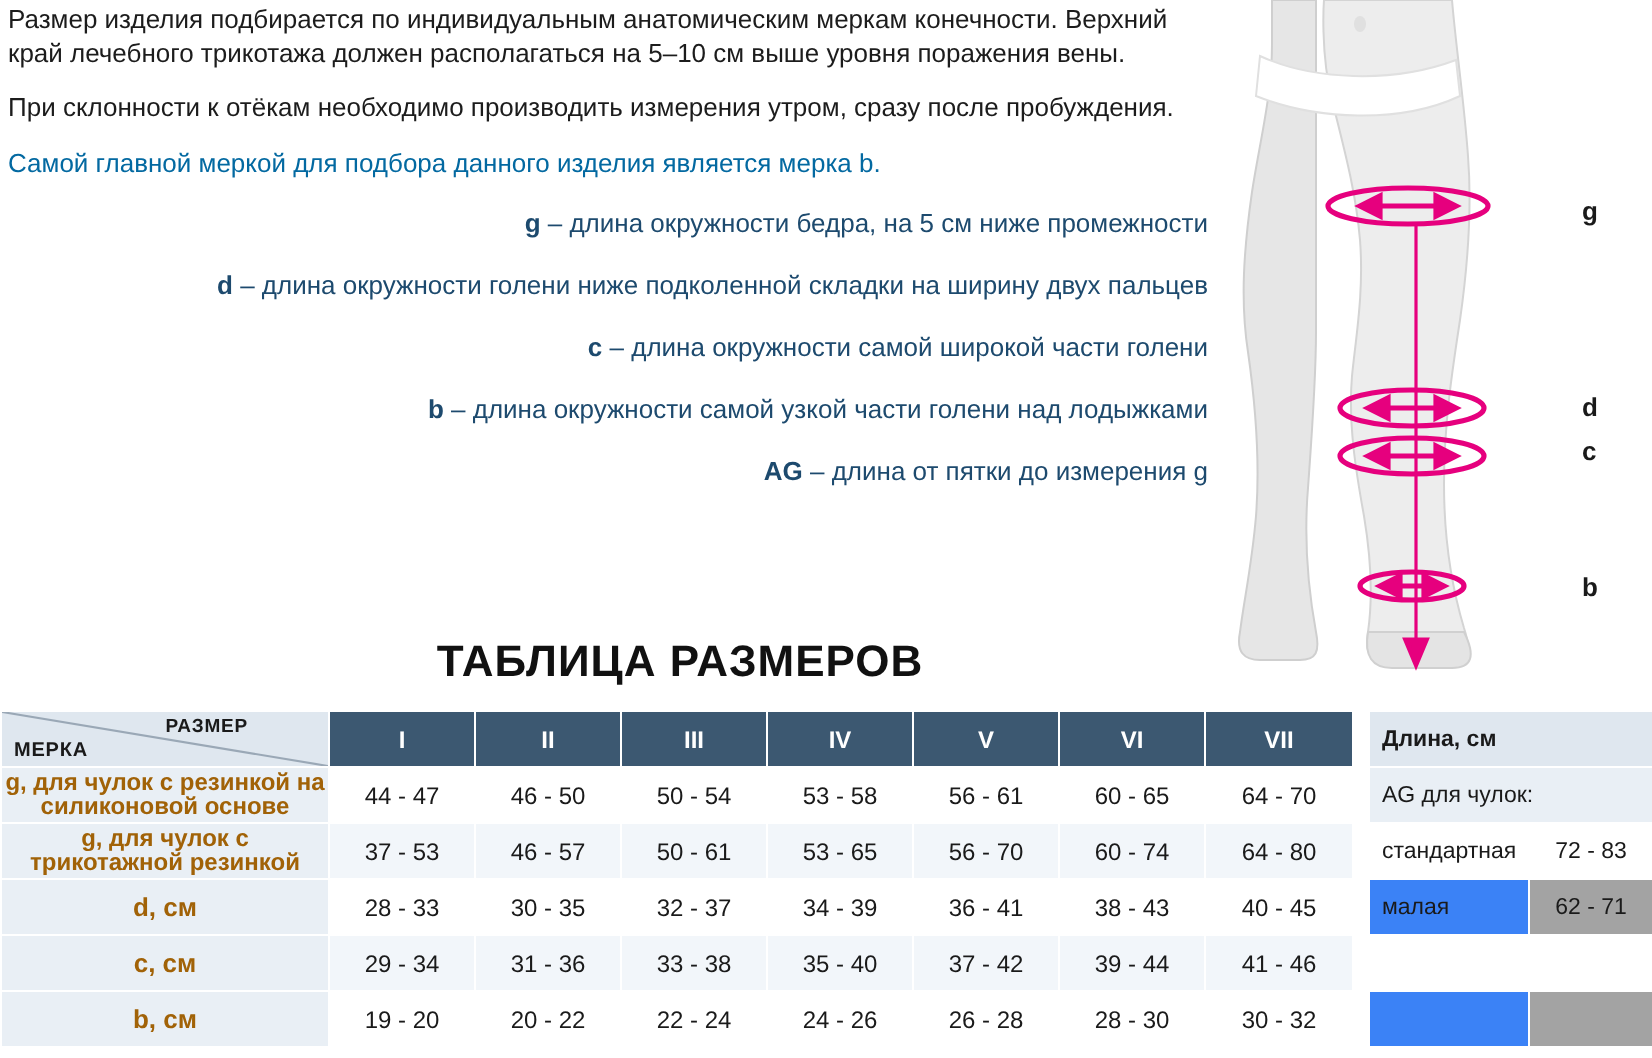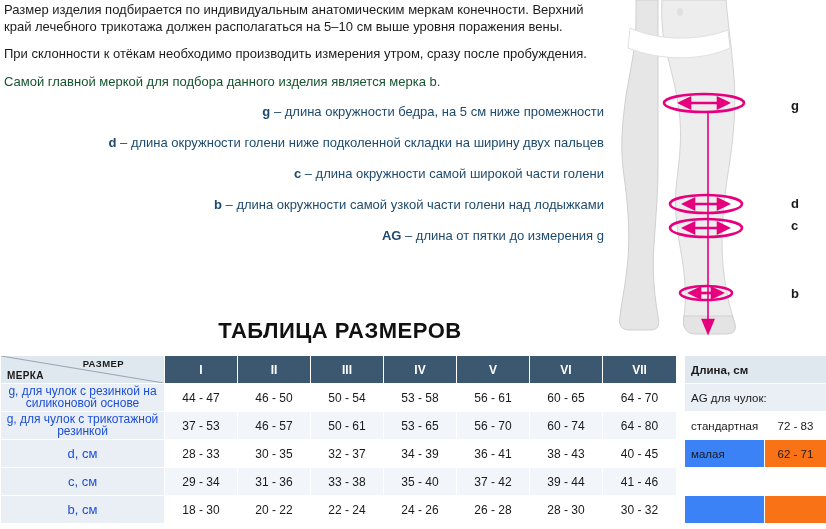--- a/index.html
+++ b/index.html
@@ -34,21 +34,21 @@
     top: 2px;
     width: 600px;
   }
   .para {
     font-size: 13.0px;
     line-height: 16.6px;
     color: #1c1c1c;
     margin: 0 0 11px 0;
   }
   .para.red {
-    color: #14532d;
+    color: #0369a1;
     margin-bottom: 14px;
   }
   .legend {
     margin: 0 0 15px 0;
     font-size: 13.0px;
     line-height: 16px;
     color: #1d4a6e;
     text-align: right;
   }
   .legend .key {
@@ -150,22 +150,22 @@
     background: #3c5871;
     color: #ffffff;
     font-weight: bold;
     font-size: 13px;
     height: 30px;
   }
   .row-label {
     background: #e9eff5;
     text-align: center;
     font-size: 10px;
-    font-weight: normal;
-    color: #1d4ed8;
+    font-weight: bold;
+    color: #a16207;
     line-height: 11.5px;
     padding: 2px 6px;
   }
   .row-label.big {
     font-size: 13px;
   }
   .cell {
     background: #ffffff;
     color: #1a1a1a;
     font-size: 12.5px;
@@ -204,21 +204,21 @@
   }
   .len-name {
     background: #ffffff;
   }
   .len-name.alt { background: #3b82f6; }
   .len-val {
     background: #ffffff;
     text-align: center;
     font-size: 11.5px;
   }
-  .len-val.alt { background: #f97316; }
+  .len-val.alt { background: #a3a3a3; }
 </style>
 </head>
 <body>
 
 <div class="page">
 
   <div class="top">
 
     <div class="text-col">
       <p class="para">Размер изделия подбирается по индивидуальным анатомическим меркам конечности. Верхний край лечебного трикотажа должен располагаться на 5–10 см выше уровня поражения вены.</p>
@@ -362,21 +362,21 @@
         <td class="cell alt">31 - 36</td>
         <td class="cell alt">33 - 38</td>
         <td class="cell alt">35 - 40</td>
         <td class="cell alt">37 - 42</td>
         <td class="cell alt">39 - 44</td>
         <td class="cell alt">41 - 46</td>
       </tr>
 
       <tr class="band">
         <td class="row-label big">b, см</td>
-        <td class="cell">18 - 30</td>
+        <td class="cell">19 - 20</td>
         <td class="cell">20 - 22</td>
         <td class="cell">22 - 24</td>
         <td class="cell">24 - 26</td>
         <td class="cell">26 - 28</td>
         <td class="cell">28 - 30</td>
         <td class="cell">30 - 32</td>
       </tr>
     </tbody>
       </table>
 

